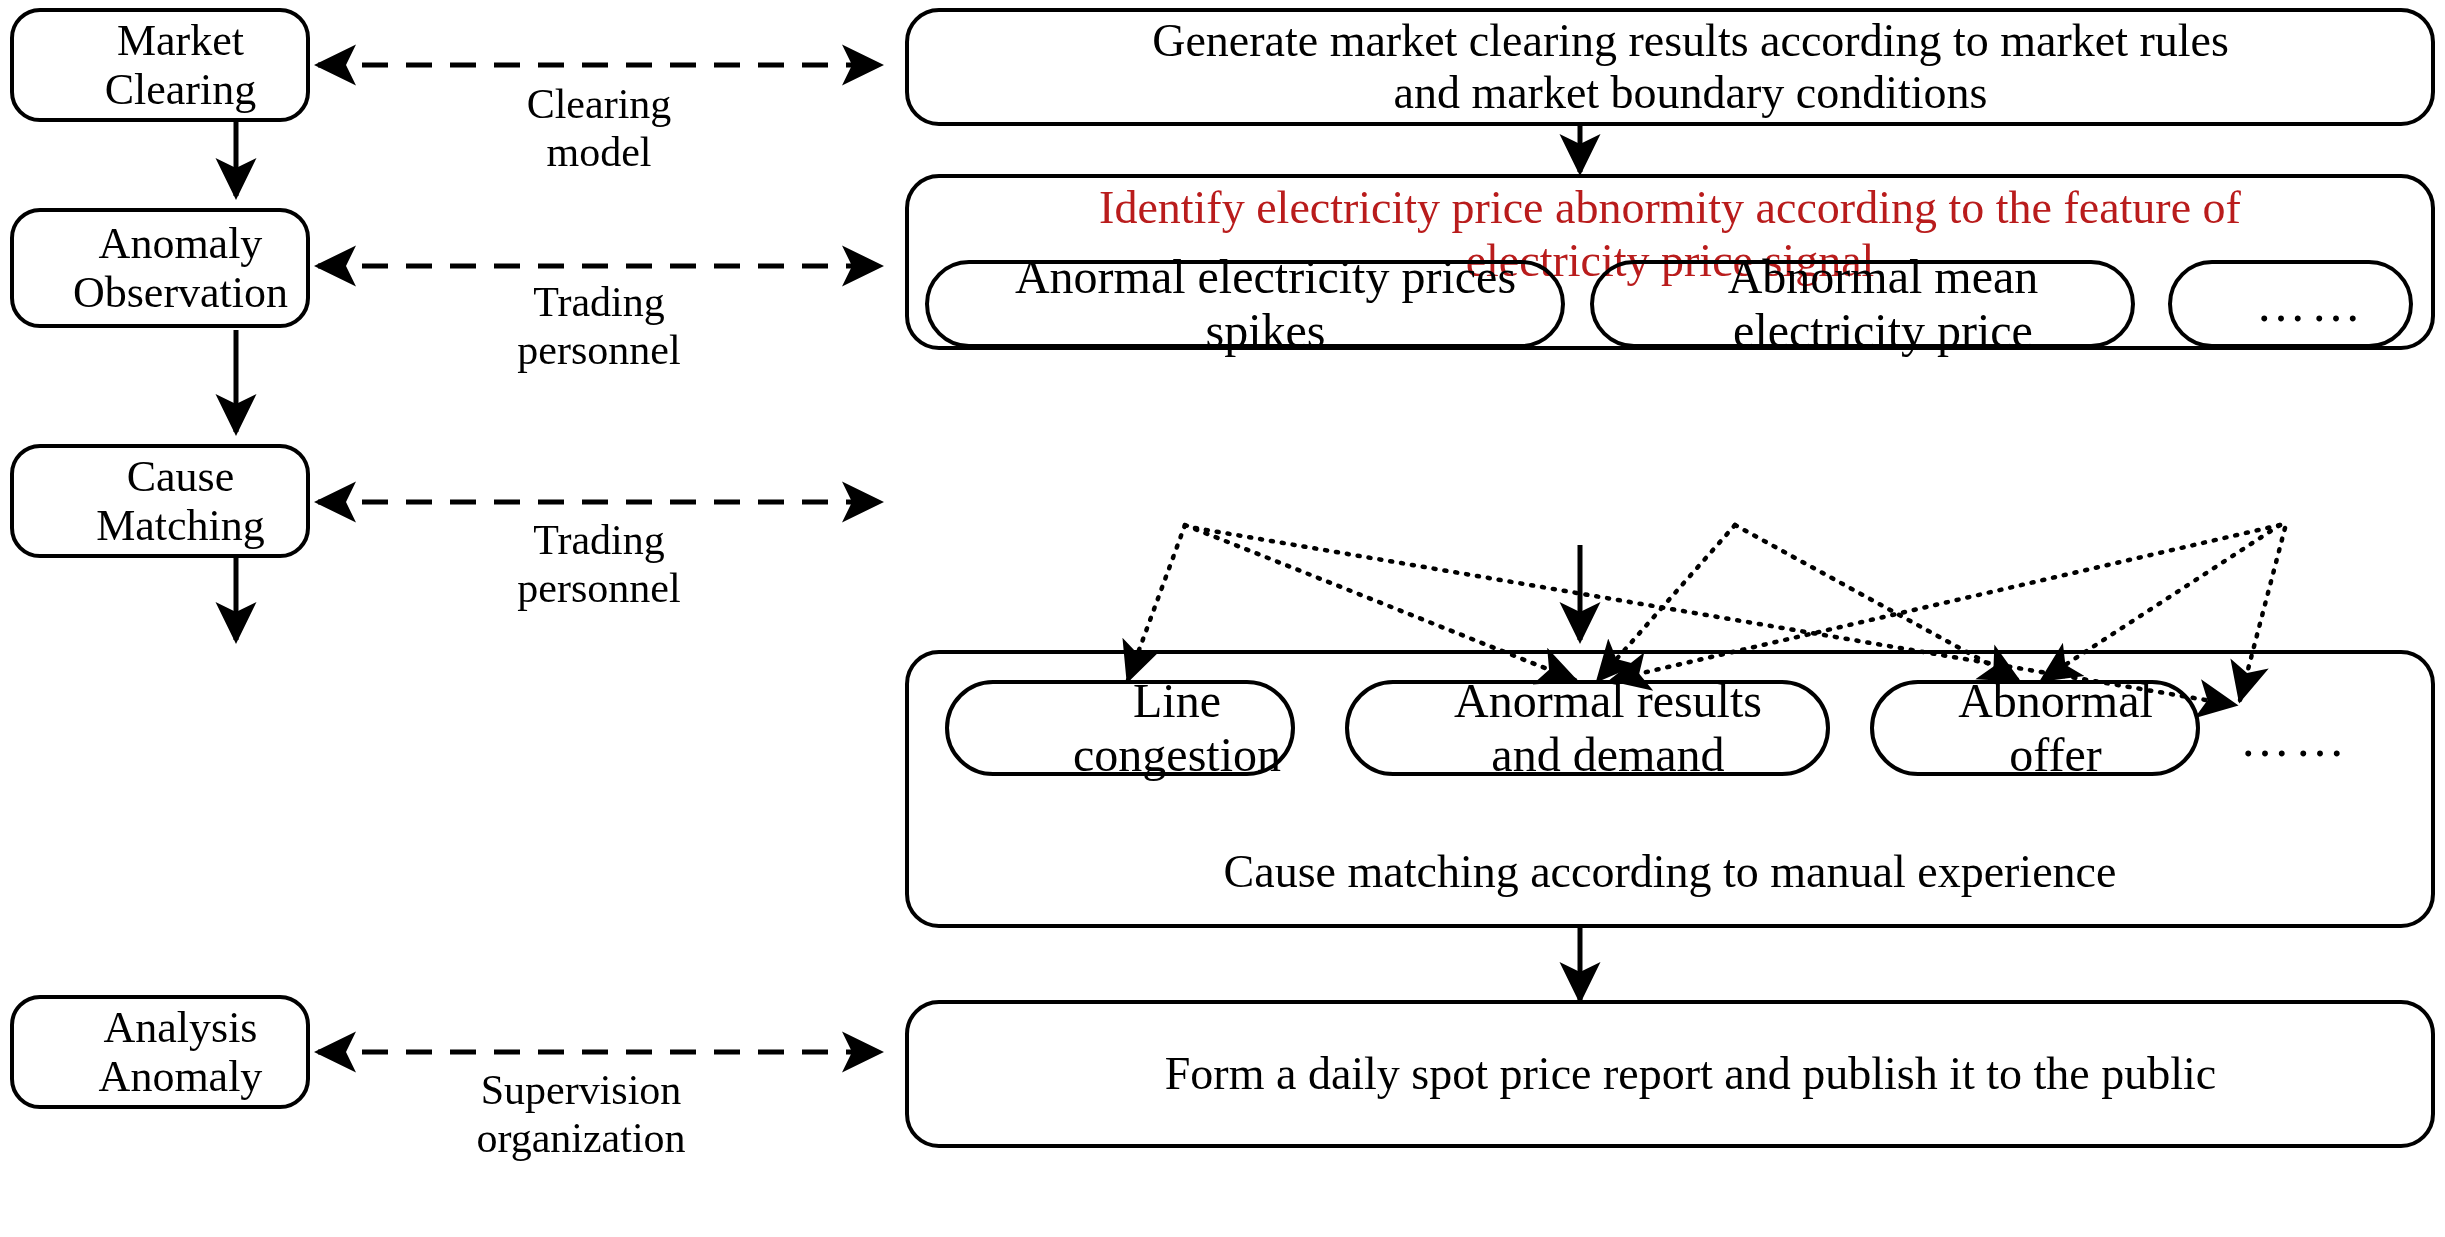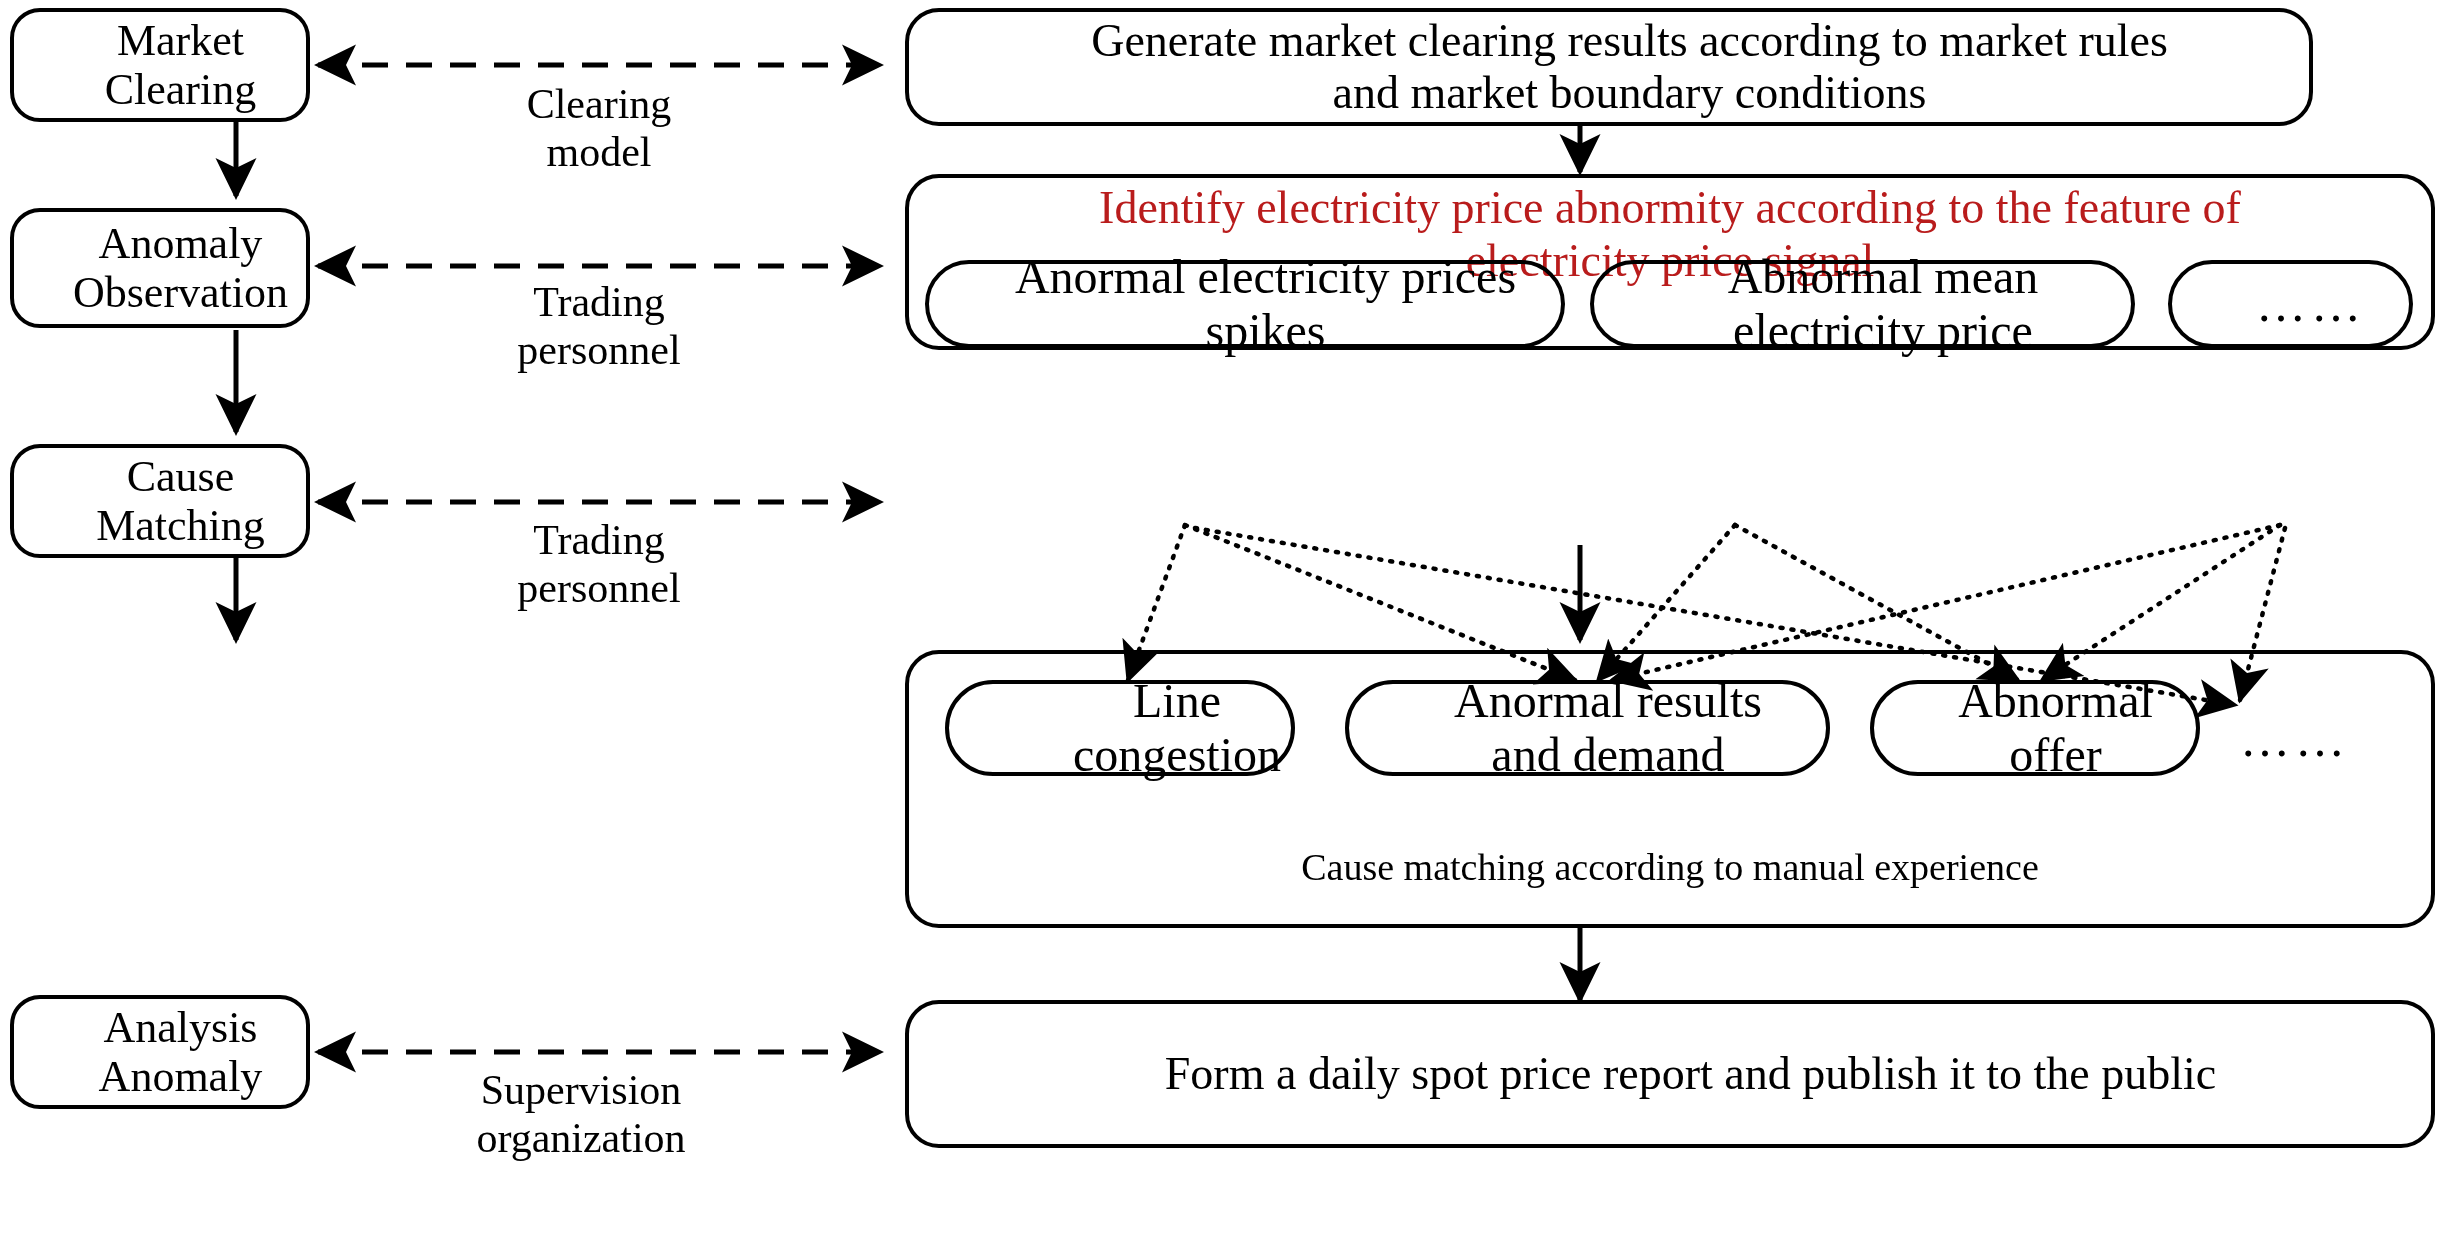--- a/index.html
+++ b/index.html
@@ -59,21 +59,21 @@
   }
   .floating-dots {
     position: absolute;
     font-size: 50px;
     letter-spacing: 5px;
     color: #000;
   }
   .group-caption {
     position: absolute;
     text-align: center;
-    font-size: 38px;
+    font-size: 46px;
     color: #000;
     white-space: pre-line;
   }
   .topline-caption {
     position: absolute;
     text-align: center;
     font-size: 46px;
     line-height: 1.15;
     color: #b91c1c;
     white-space: pre-line;
@@ -152,21 +152,21 @@
 
   <div class="conn-label" style="left:318px; top:278px; width:562px;">Trading
 personnel</div>
 
   <div class="conn-label" style="left:318px; top:516px; width:562px;">Trading
 personnel</div>
 
   <div class="conn-label" style="left:300px; top:1066px; width:562px;">Supervision
 organization</div>
 
-  <div class="node outer" style="left:905px; top:8px; width:1408px; height:118px;">
+  <div class="node outer" style="left:905px; top:8px; width:1530px; height:118px;">
     <span class="node-label wide">Generate market clearing results according to market rules
 and market boundary conditions</span>
   </div>
 
   <div class="node outer" style="left:905px; top:174px; width:1530px; height:176px; display:block;"></div>
 
   <div class="topline-caption" style="left:915px; top:182px; width:1510px;">Identify electricity price abnormity according to the feature of
 electricity price signal</div>
 
   <div class="node pill" style="left:925px; top:260px; width:640px; height:88px;">

